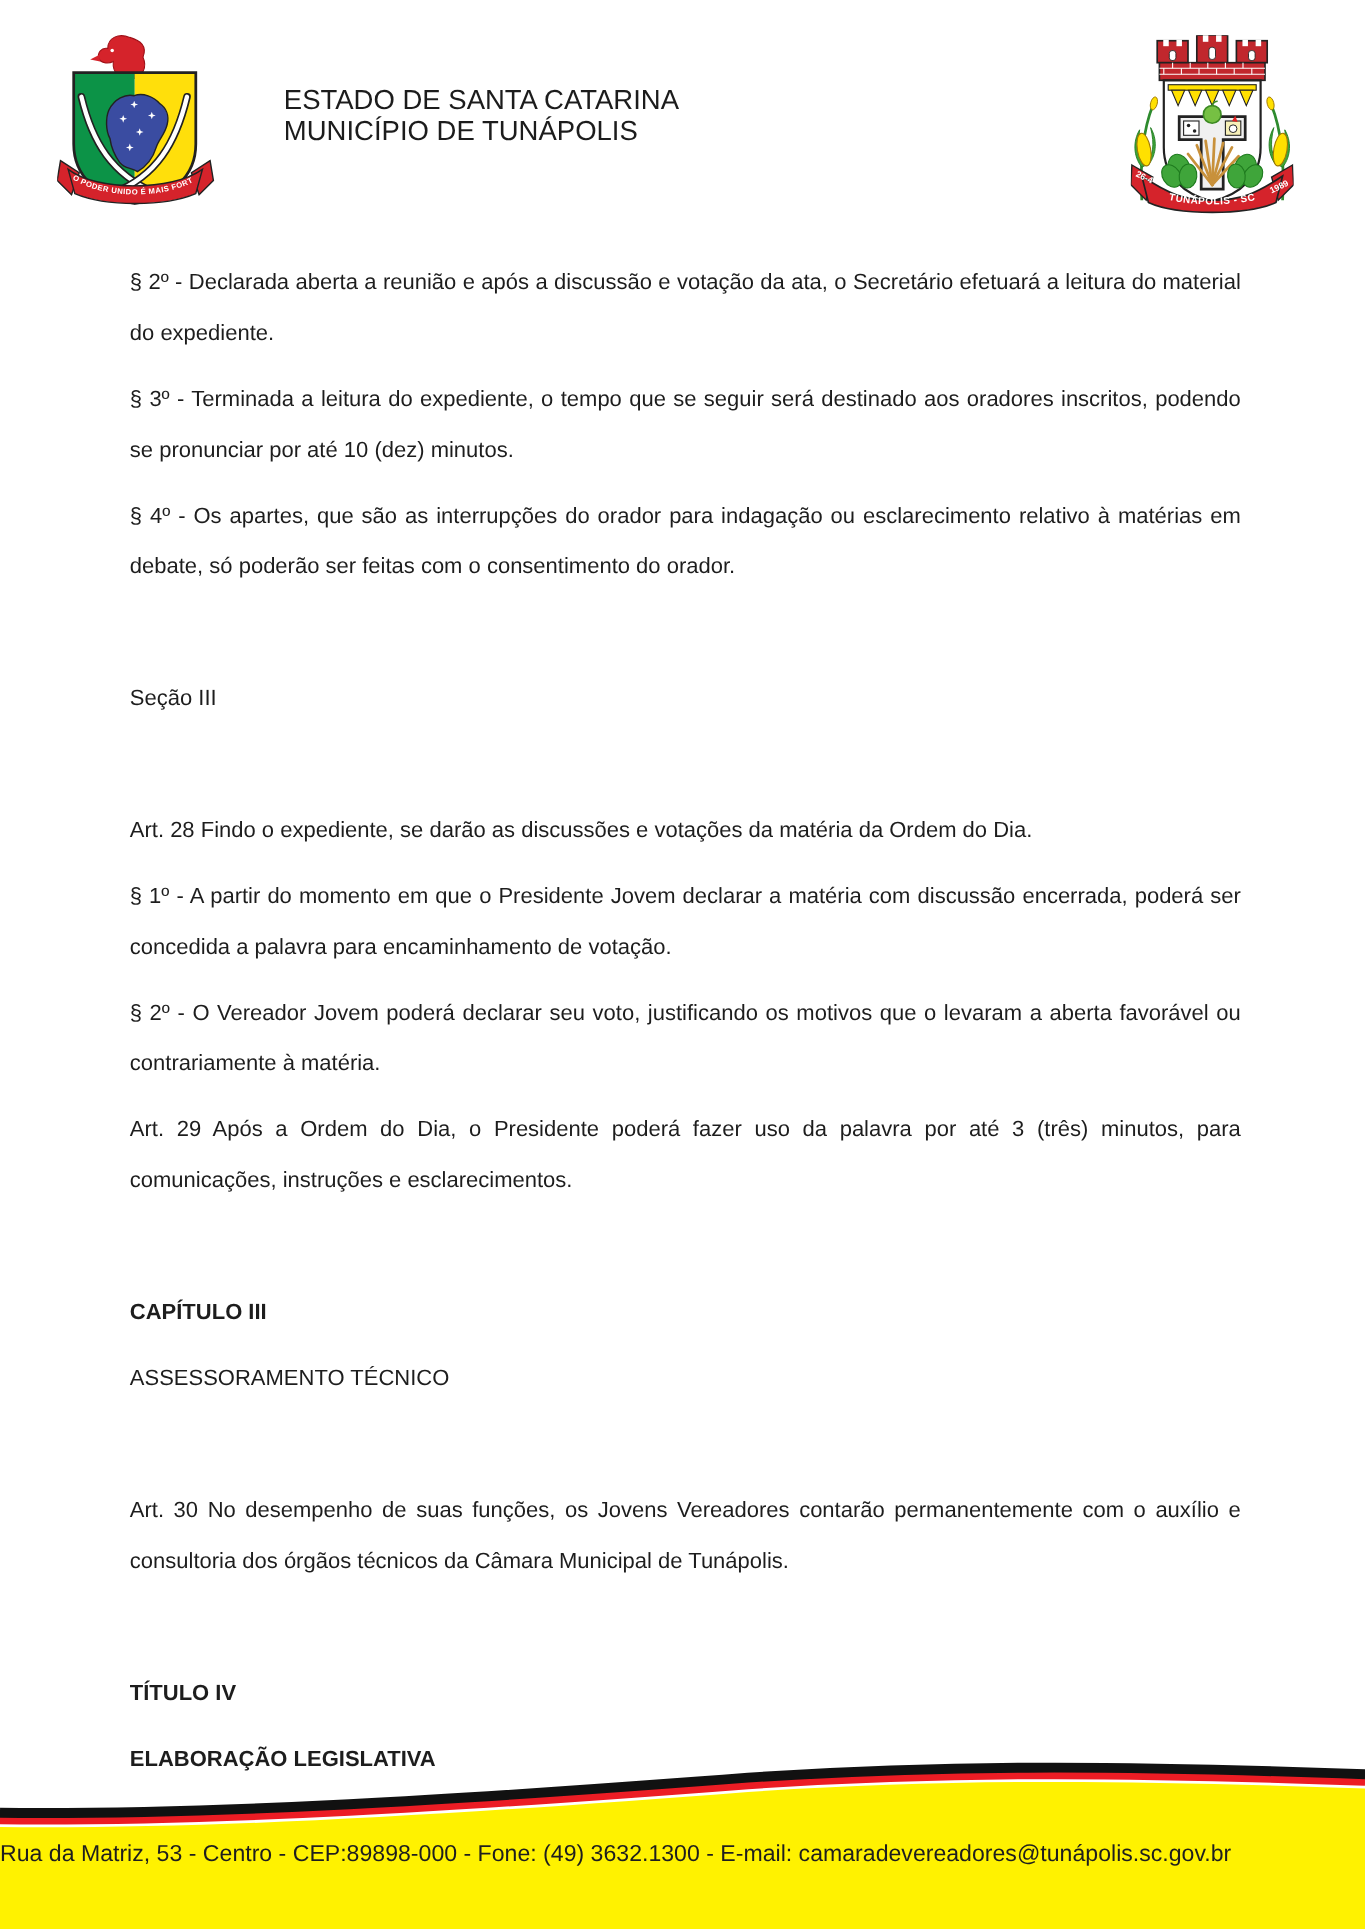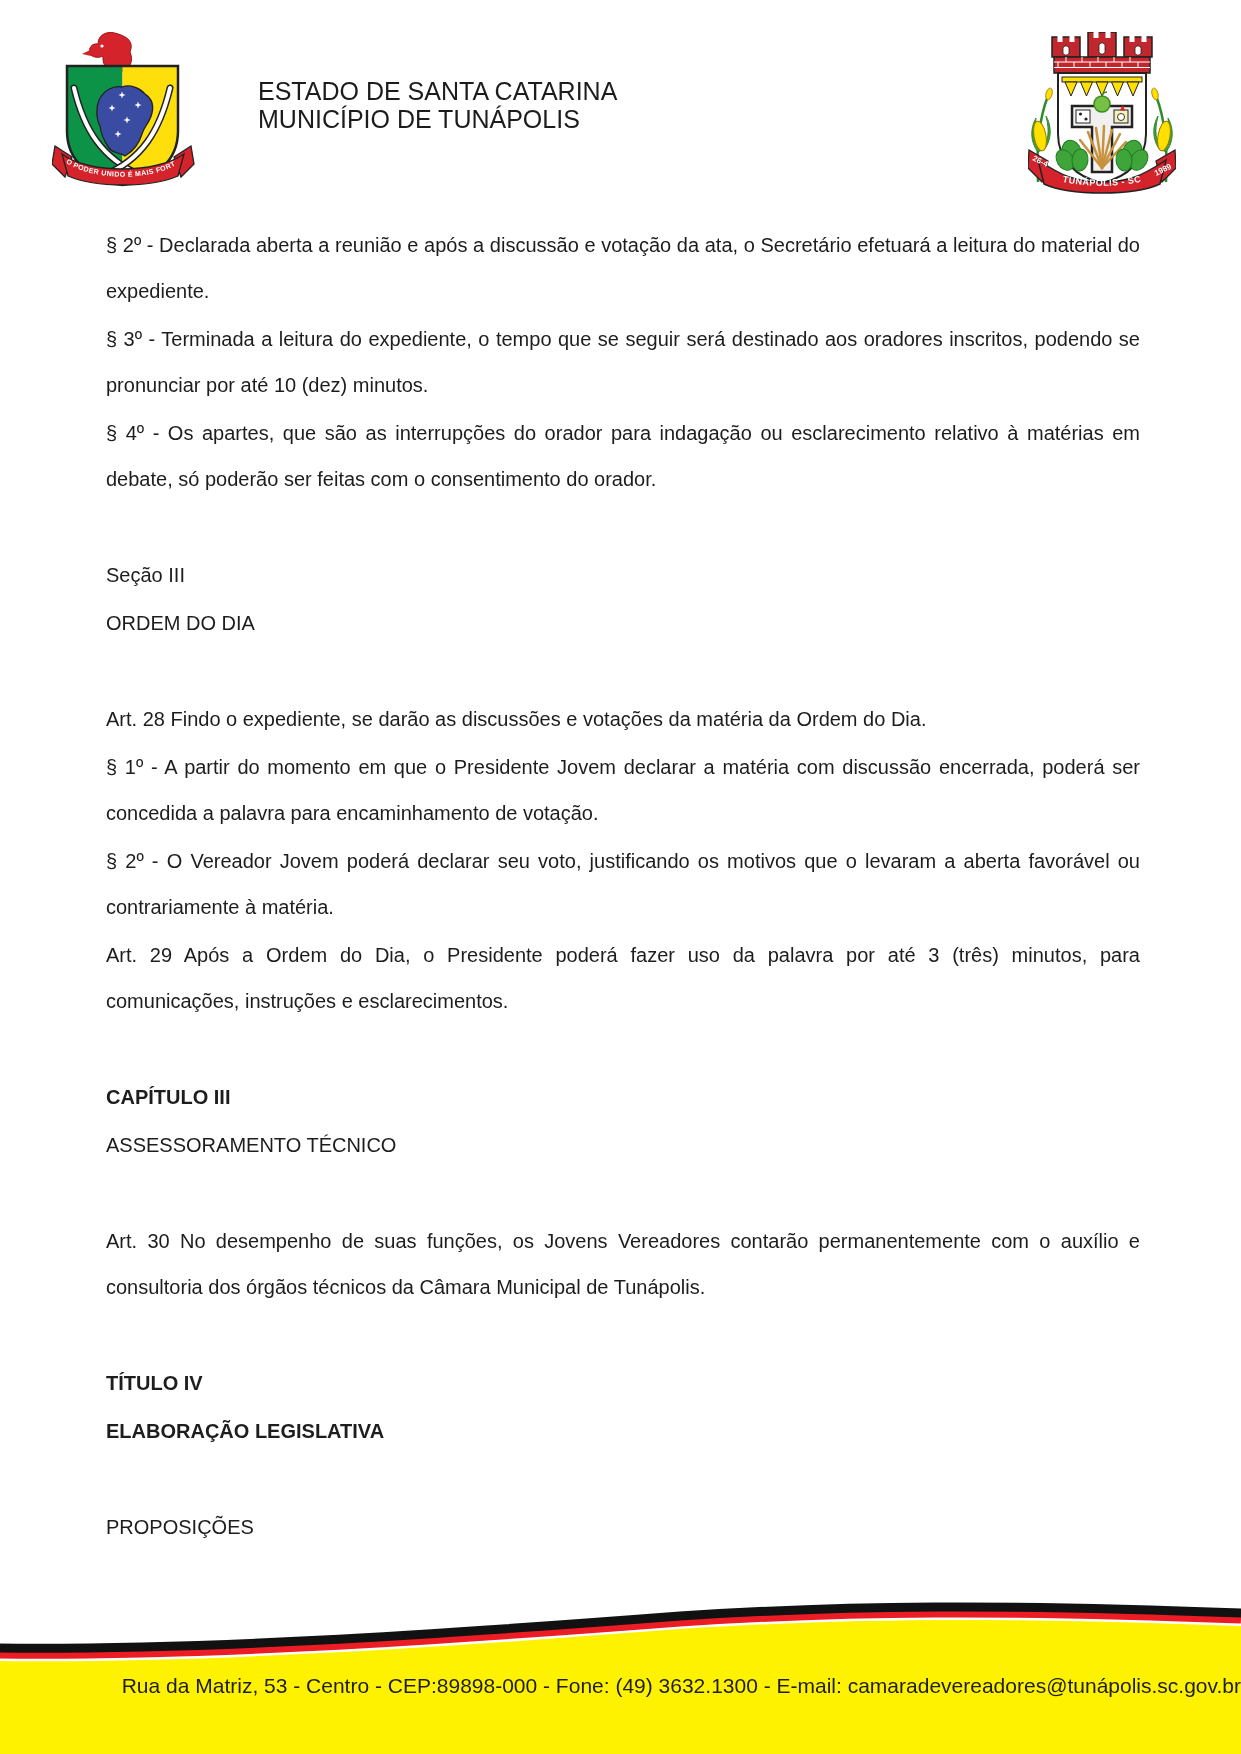--- a/index.html
+++ b/index.html
@@ -13,31 +13,31 @@
   .logo-right { position:absolute; left:1028px; top:32px; width:148px; height:166px; }
   .header-text {
     position:absolute; left:258px; top:77px;
     font-size:25px; line-height:28px; color:#1c1c1c; white-space:nowrap;
   }
   
   .doc-body {
     position:absolute; left:104px; top:220px; width:1038px;
     font-size:20px; line-height:46px; color:#1d1d1d;
   }
-  .blk { margin:2px; }
+  .blk { margin:14px; }
   .blk-p  { text-align:justify; }
   .blk-h  { text-align:left; }
   .blk-hb { font-weight:bold; }
   .blk-spacer { height:46px; }
   
   .footer { position:absolute; left:0; bottom:0; width:1241px; height:200px; }
   .footer svg { position:absolute; left:0; top:0; }
   .address {
     position:absolute; left:0; top:119px; width:100%;
-    text-align:right; font-size:21px; line-height:26px; color:#1e1e1e;
+    text-align:left; font-size:21px; line-height:26px; color:#1e1e1e;
   }
 </style>
 </head>
 <body>
 
 <div class="page">
 
   <div class="logo-left">
     <svg width="155" height="160" viewBox="0 0 155 160">
       <defs>
@@ -199,21 +199,20 @@
       </g>
     </svg>
   </div>
 
   <main class="doc-body">
       <div class="blk blk-p">§ 2º - Declarada aberta a reunião e após a discussão e votação da ata, o Secretário efetuará a leitura do material do expediente.</div>
       <div class="blk blk-p">§ 3º - Terminada a leitura do expediente, o tempo que se seguir será destinado aos oradores inscritos, podendo se pronunciar por até 10 (dez) minutos.</div>
       <div class="blk blk-p">§ 4º - Os apartes, que são as interrupções do orador para indagação ou esclarecimento relativo à matérias em debate, só poderão ser feitas com o consentimento do orador.</div>
       <div class="blk blk-spacer"></div>
       <div class="blk blk-h">Seção III</div>
-      <div class="blk blk-h">ORDEM DO DIA</div>
       <div class="blk blk-spacer"></div>
       <div class="blk blk-p">Art. 28 Findo o expediente, se darão as discussões e votações da matéria da Ordem do Dia.</div>
       <div class="blk blk-p">§ 1º - A partir do momento em que o Presidente Jovem declarar a matéria com discussão encerrada, poderá ser concedida a palavra para encaminhamento de votação.</div>
       <div class="blk blk-p">§ 2º - O Vereador Jovem poderá declarar seu voto, justificando os motivos que o levaram a aberta favorável ou contrariamente à matéria.</div>
       <div class="blk blk-p">Art. 29 Após a Ordem do Dia, o Presidente poderá fazer uso da palavra por até 3 (três) minutos, para comunicações, instruções e esclarecimentos.</div>
       <div class="blk blk-spacer"></div>
       <div class="blk blk-hb">CAPÍTULO III</div>
       <div class="blk blk-h">ASSESSORAMENTO TÉCNICO</div>
       <div class="blk blk-spacer"></div>
       <div class="blk blk-p">Art. 30 No desempenho de suas funções, os Jovens Vereadores contarão permanentemente com o auxílio e consultoria dos órgãos técnicos da Câmara Municipal de Tunápolis.</div>

